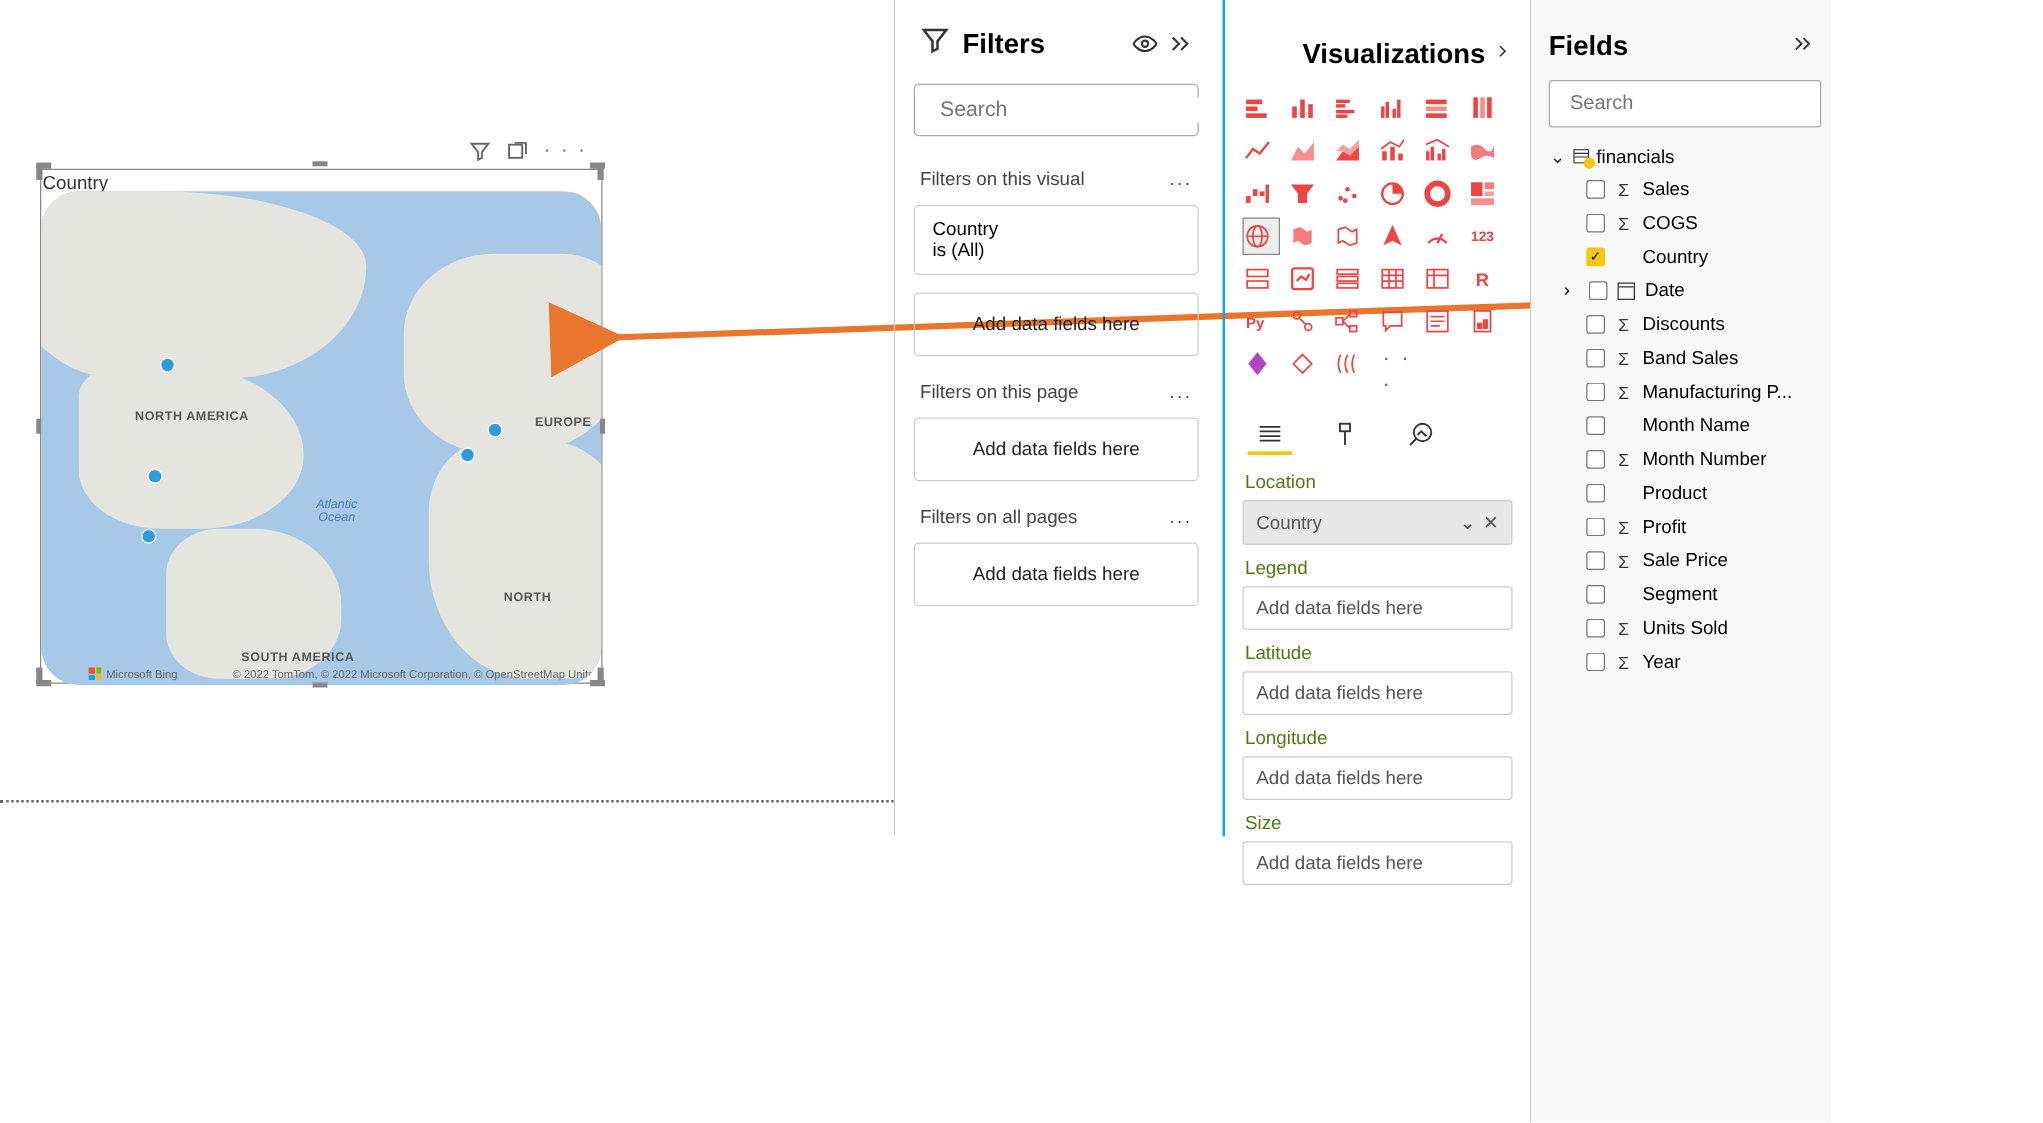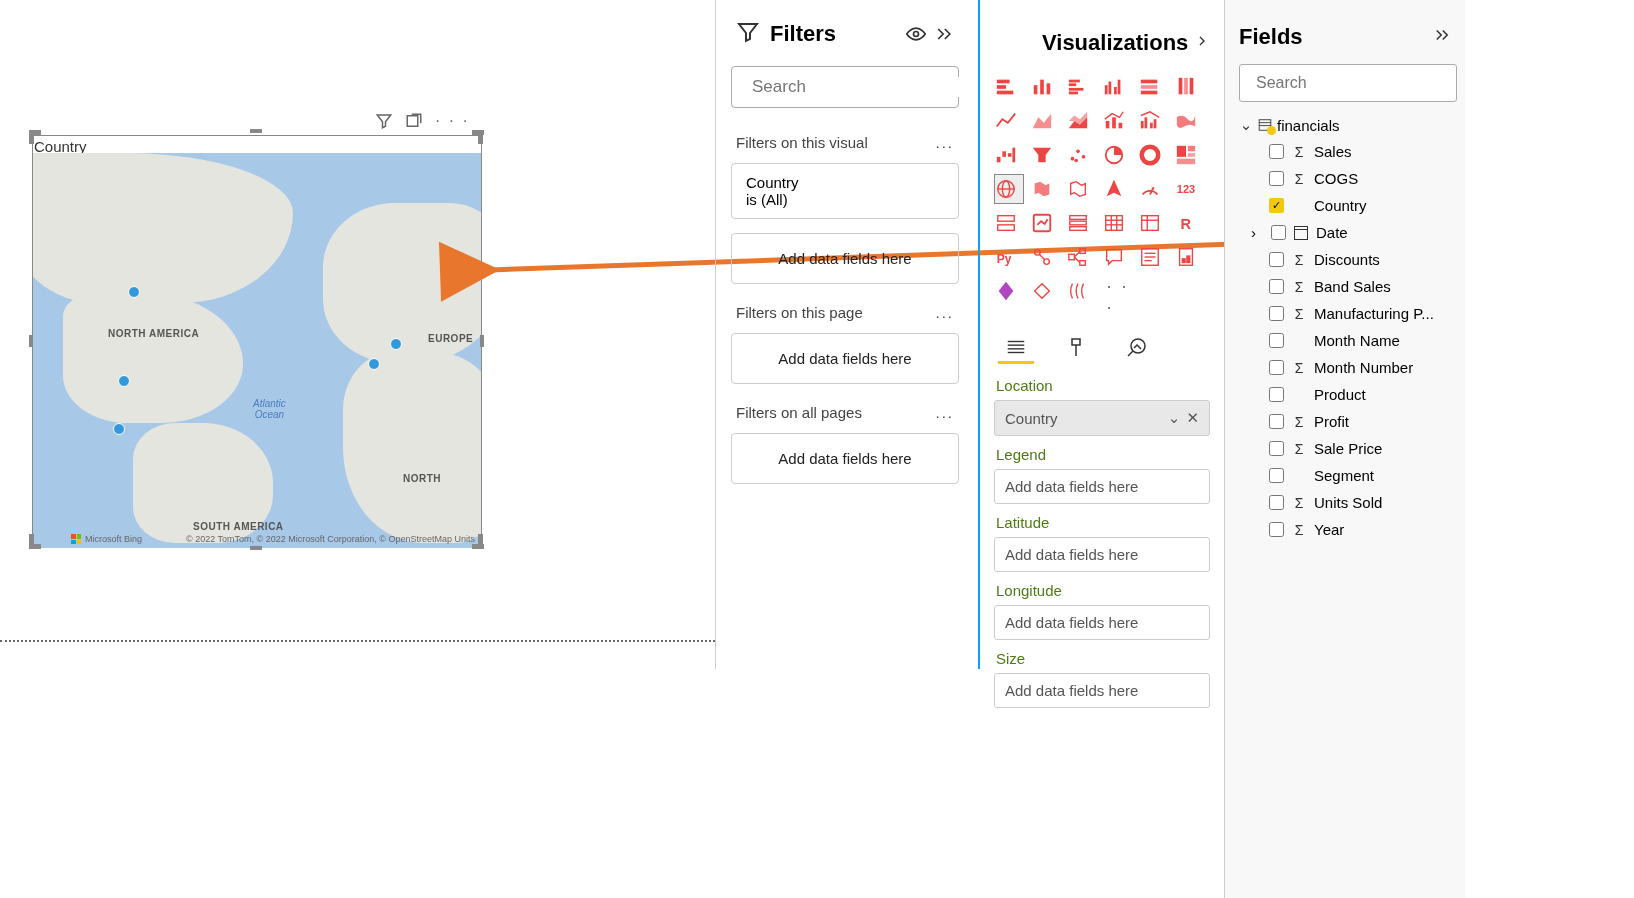--- a/index.html
+++ b/index.html
@@ -17,21 +17,21 @@
 .handle.tr2 { left: 472px; top: 130px; width: 12px; height: 5px; }
 .handle.bl { left: 29px; top: 534px; width: 5px; height: 12px; }
 .handle.bl2 { left: 29px; top: 544px; width: 12px; height: 5px; }
 .handle.br { left: 478px; top: 534px; width: 5px; height: 12px; }
 .handle.br2 { left: 472px; top: 544px; width: 12px; height: 5px; }
 .handle.ml { left: 29px; top: 335px; width: 4px; height: 12px; }
 .handle.mr { left: 480px; top: 335px; width: 4px; height: 12px; }
 .handle.mt { left: 250px; top: 129px; width: 12px; height: 4px; }
 .handle.mb { left: 250px; top: 546px; width: 12px; height: 4px; }
 
-.map-bg { width: 100%; height: 395px; margin-top: 17px; background: linear-gradient(180deg, #a8c8e8 0%, #a8c8e8 100%); position: relative; overflow: hidden; }
+.map-bg { width: 100%; height: 395px; margin-top: 17px; background: linear-gradient(180deg, #a8c8e8 0%, #a8c8e8 100%); position: relative; overflow: hidden; border-radius: 30px; }
 .landmass { position: absolute; background: #e5e5e0; }
 .lm1 { left: -20px; top: 0; width: 280px; height: 150px; border-radius: 0 60% 40% 30% / 0 40% 60% 50%; }
 .lm2 { left: 30px; top: 140px; width: 180px; height: 130px; border-radius: 20% 60% 50% 40%; }
 .lm3 { left: 100px; top: 270px; width: 140px; height: 120px; border-radius: 30% 50% 40% 30%; }
 .lm4 { left: 290px; top: 50px; width: 180px; height: 160px; border-radius: 40% 30% 50% 40%; }
 .lm5 { left: 310px; top: 200px; width: 160px; height: 190px; border-radius: 30% 40% 30% 50%; }
 .continent-label { position: absolute; font-size: 10px; font-weight: bold; color: #555; letter-spacing: 0.5px; }
 .ocean-label { position: absolute; font-size: 10px; color: #4a7dc0; font-style: italic; text-align: center; }
 .map-dot { position: absolute; width: 12px; height: 12px; background: #3399dd; border: 1.5px solid #fff; border-radius: 50%; }
 

